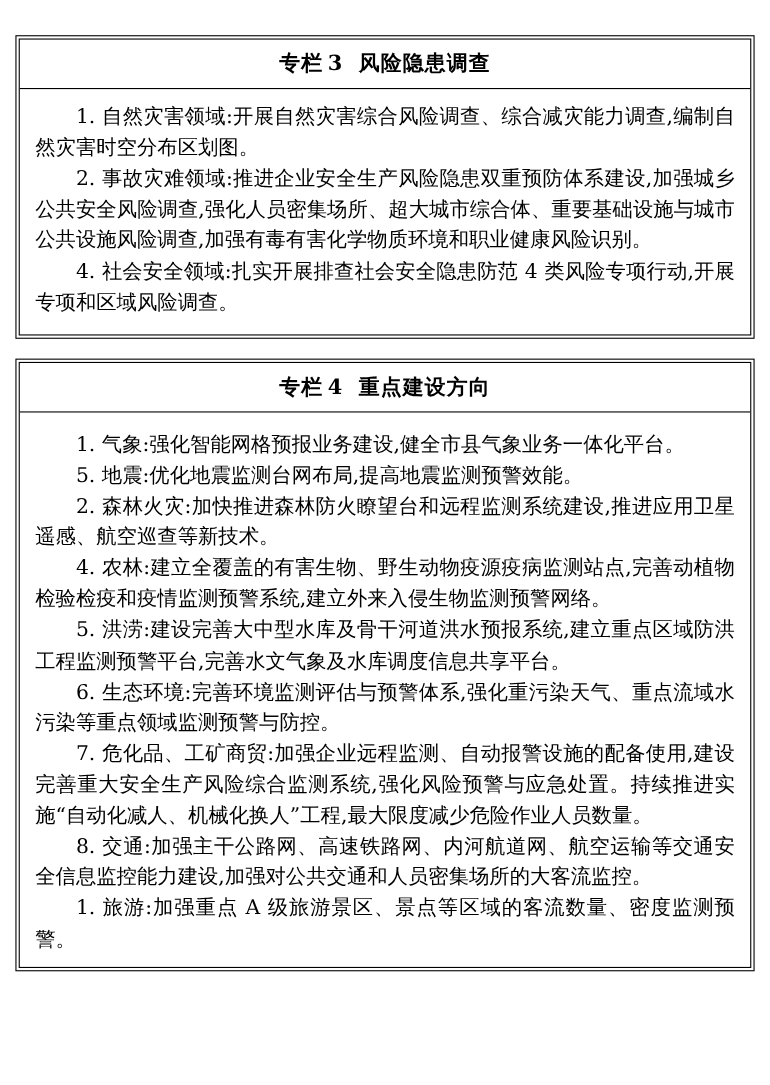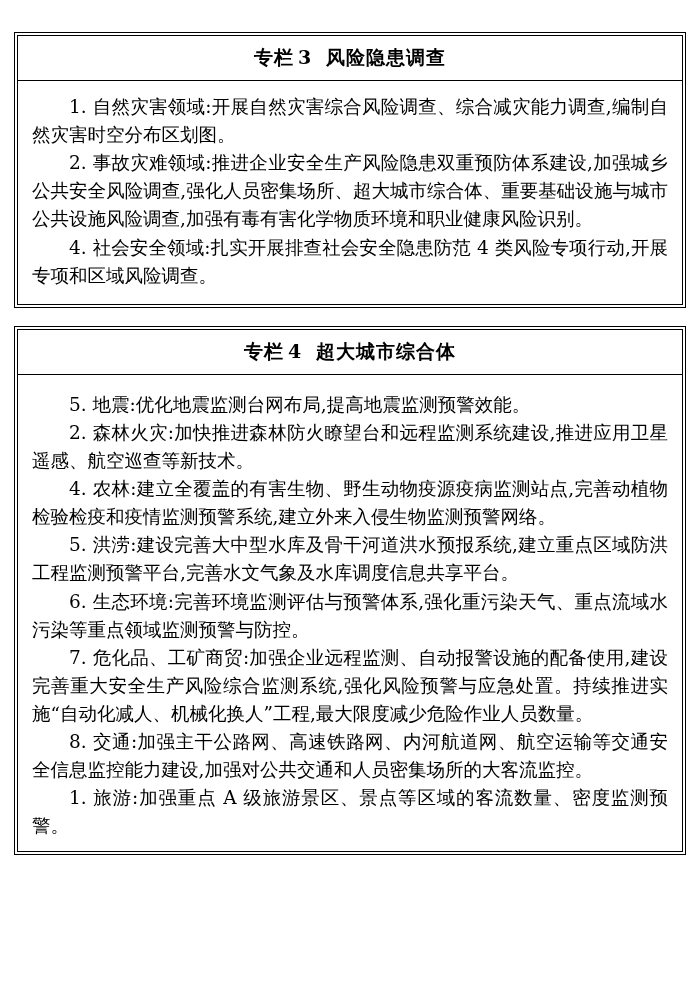--- a/index.html
+++ b/index.html
@@ -80,23 +80,24 @@
         <p class="item">1. 自然灾害领域:开展自然灾害综合风险调查、综合减灾能力调查,编制自然灾害时空分布区划图。</p>
         <p class="item">2. 事故灾难领域:推进企业安全生产风险隐患双重预防体系建设,加强城乡公共安全风险调查,强化人员密集场所、超大城市综合体、重要基础设施与城市公共设施风险调查,加强有毒有害化学物质环境和职业健康风险识别。</p>
         <p class="item">4. 社会安全领域:扎实开展排查社会安全隐患防范 4 类风险专项行动,开展专项和区域风险调查。</p>
       </div>
     </div>
   </section>
 
   <section class="box body-2">
     <div class="box-inner">
       <div class="box-title">
-        <span>专栏</span><span class="num">4</span><span>超大城市综合体</span>
+        <span>专栏</span><span class="num">4</span><span>重点建设方向</span>
       </div>
       <div class="box-body">
+        <p class="item">1. 气象:强化智能网格预报业务建设,健全市县气象业务一体化平台。</p>
         <p class="item">5. 地震:优化地震监测台网布局,提高地震监测预警效能。</p>
         <p class="item">2. 森林火灾:加快推进森林防火瞭望台和远程监测系统建设,推进应用卫星遥感、航空巡查等新技术。</p>
         <p class="item">4. 农林:建立全覆盖的有害生物、野生动物疫源疫病监测站点,完善动植物检验检疫和疫情监测预警系统,建立外来入侵生物监测预警网络。</p>
         <p class="item">5. 洪涝:建设完善大中型水库及骨干河道洪水预报系统,建立重点区域防洪工程监测预警平台,完善水文气象及水库调度信息共享平台。</p>
         <p class="item">6. 生态环境:完善环境监测评估与预警体系,强化重污染天气、重点流域水污染等重点领域监测预警与防控。</p>
         <p class="item">7. 危化品、工矿商贸:加强企业远程监测、自动报警设施的配备使用,建设完善重大安全生产风险综合监测系统,强化风险预警与应急处置。持续推进实施“自动化减人、机械化换人”工程,最大限度减少危险作业人员数量。</p>
         <p class="item">8. 交通:加强主干公路网、高速铁路网、内河航道网、航空运输等交通安全信息监控能力建设,加强对公共交通和人员密集场所的大客流监控。</p>
         <p class="item">1. 旅游:加强重点 A 级旅游景区、景点等区域的客流数量、密度监测预警。</p>
       </div>
     </div>

